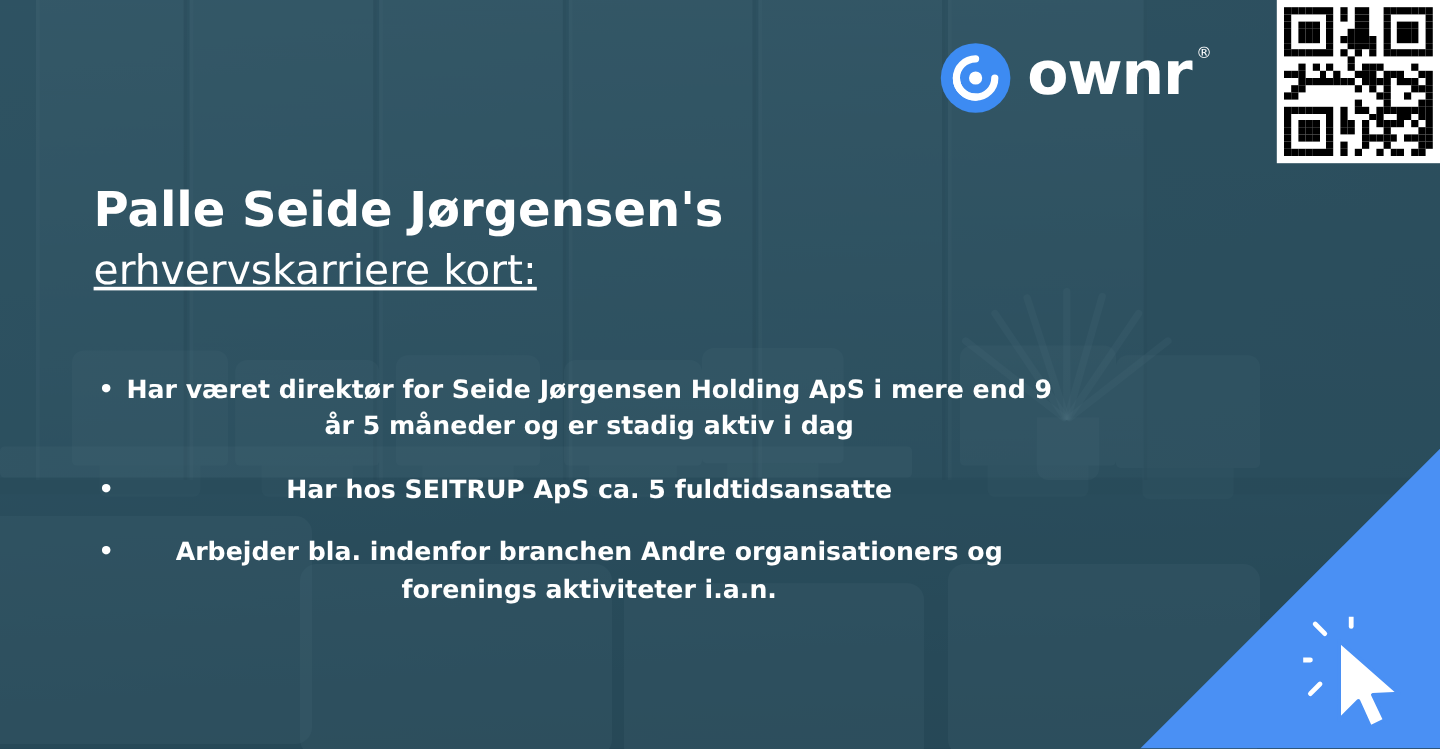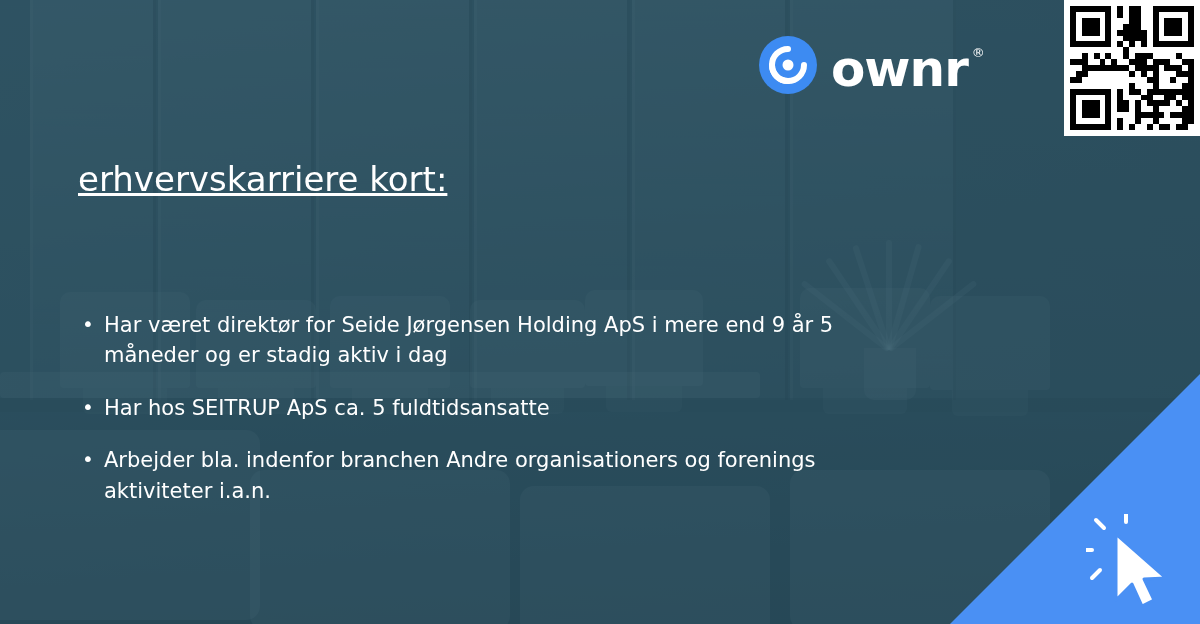--- a/index.html
+++ b/index.html
@@ -150,24 +150,24 @@
     right: 18px;
     bottom: 14px;
     width: 96px;
     height: 96px;
   }
   .cursor svg { display: block; }
 
   
   .logo {
     position: absolute;
-    left: 759px;
+    left: 784px;
     top: 36px;
     display: flex;
-    align-items: flex-end;
+    align-items: flex-start;
     gap: 14px;
   }
   .logo-mark {
     width: 58px;
     height: 58px;
     border-radius: 50%;
     background: #3d8bf2;
     display: flex;
     align-items: center;
     justify-content: center;
@@ -237,24 +237,25 @@
     top: 310px;
     width: 800px;
     margin: 0;
     padding: 0;
     list-style: none;
     color: #ffffff;
   }
   .bullets li {
     position: relative;
     font-size: 21px;
-    font-weight: normal;
+    font-weight: bold;
     line-height: 1.45;
     padding-left: 26px;
     margin-bottom: 22px;
+    text-align: center;
   }
   .bullets li::before {
     content: "\2022";
     position: absolute;
     left: 4px;
     top: 0;
     font-size: 20px;
   }
 </style>
 </head>
@@ -762,20 +763,21 @@
         <i class="on"></i>
         <i class="on"></i>
         <i></i>
         <i class="on"></i>
         <i class="on"></i>
         <i></i>
       </div>
   </div>
 
   <div class="headline">
+    <p class="l1">Palle Seide Jørgensen's</p>
     <p class="l2">erhvervskarriere kort:</p>
   </div>
 
   <ul class="bullets">
     <li>Har været direktør for Seide Jørgensen Holding ApS i mere end 9 år 5 måneder og er stadig aktiv i dag</li>
     <li>Har hos SEITRUP ApS ca. 5 fuldtidsansatte</li>
     <li>Arbejder bla. indenfor branchen Andre organisationers og forenings aktiviteter i.a.n.</li>
   </ul>
 
 </div>

